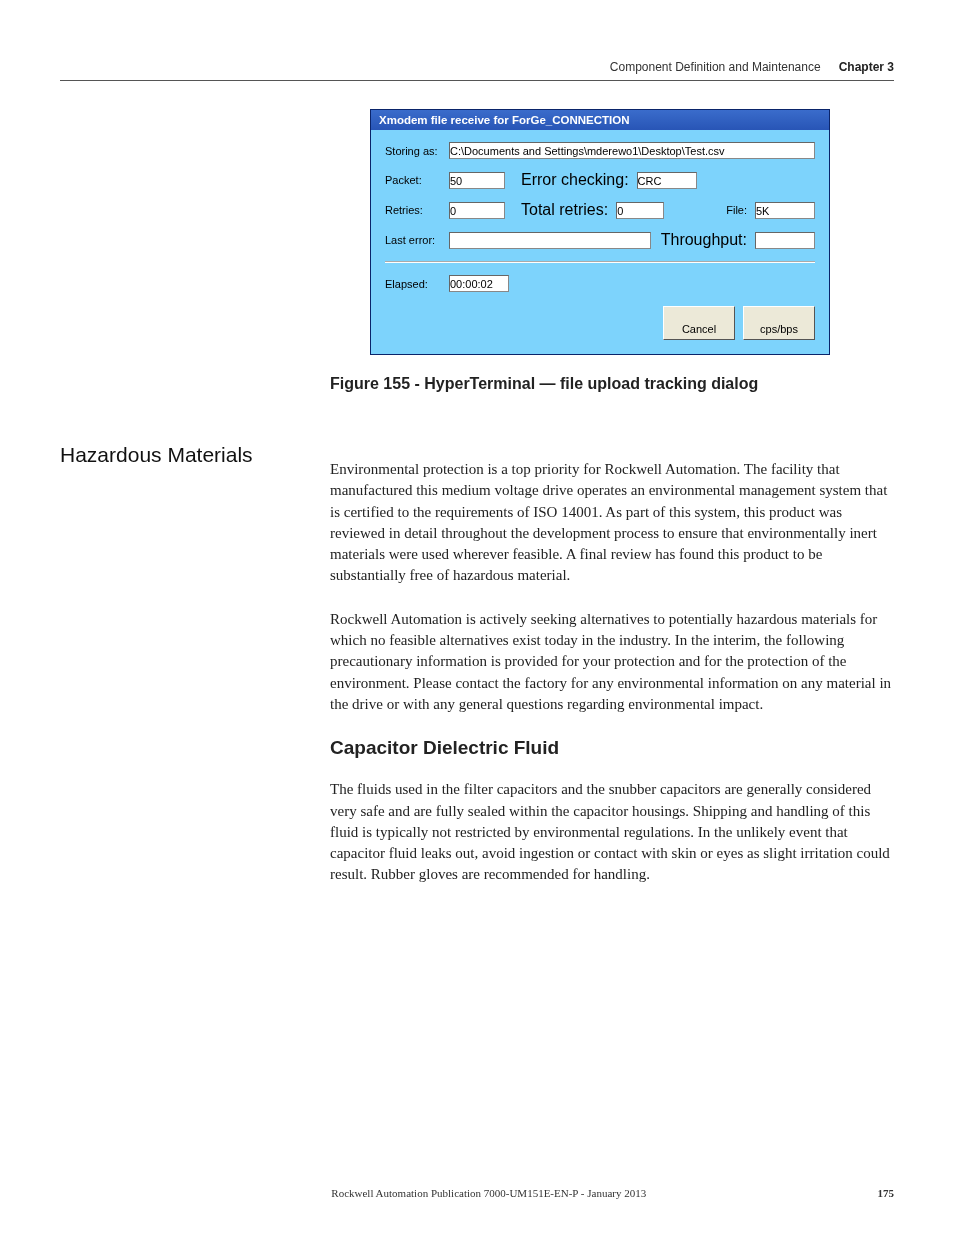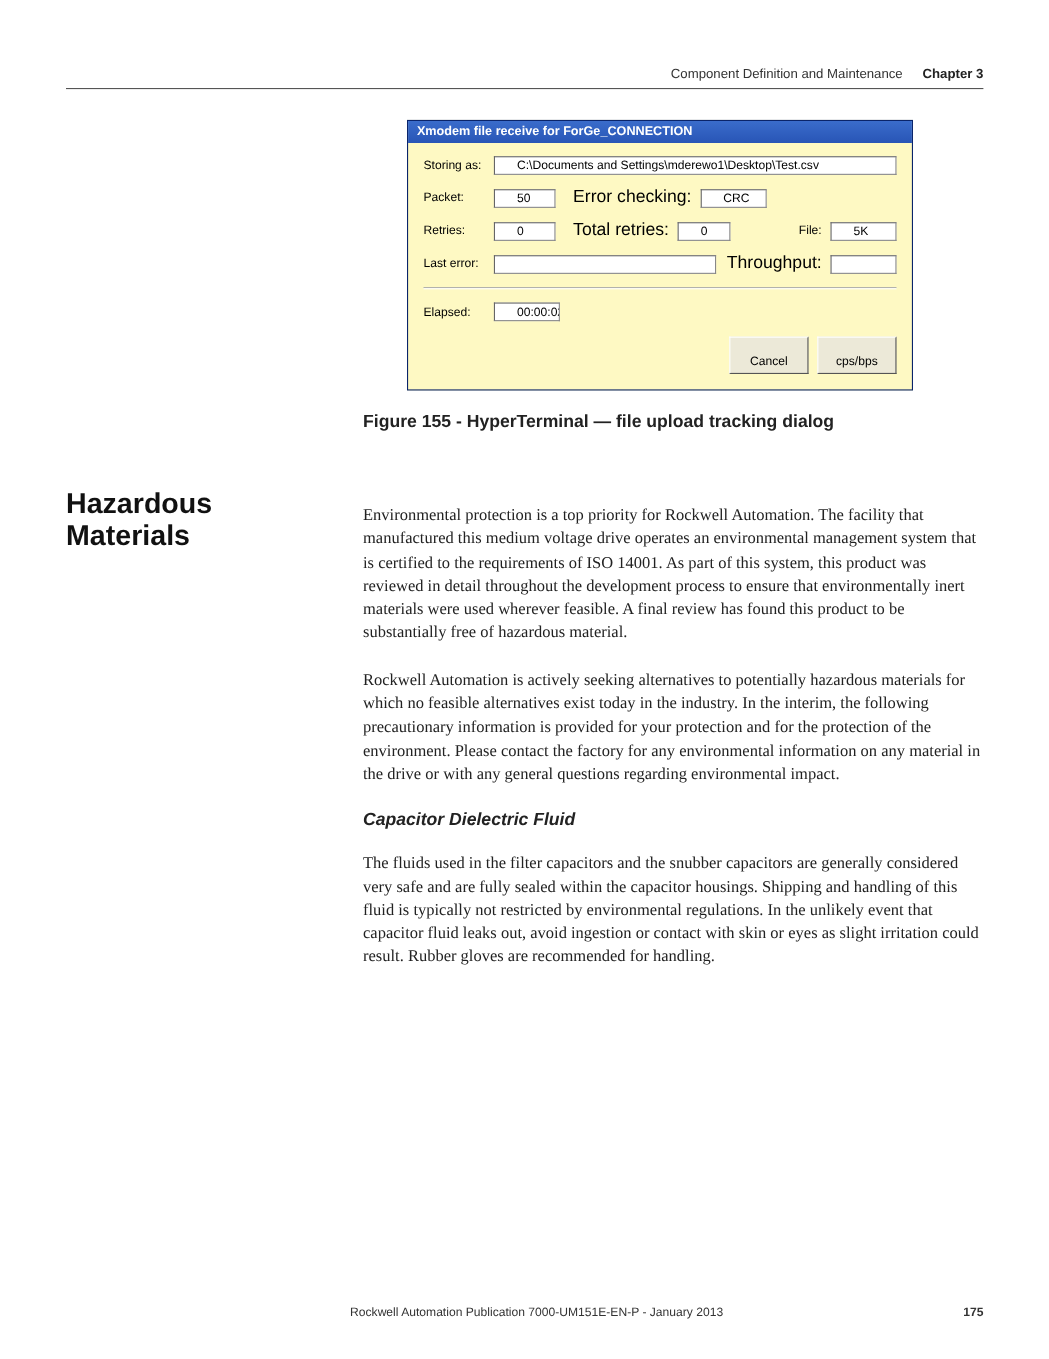--- a/index.html
+++ b/index.html
@@ -34,21 +34,21 @@
   .header .chapter {
     font-weight: bold;
   }
   .dialog-wrap {
     width: 460px;
     margin-left: 310px;
     margin-bottom: 20px;
   }
   .dialog {
     border: 1px solid #0a246a;
-    background: #fef9c3;
+    background: #7dd3fc;
     font-family: Tahoma, Arial, sans-serif;
     font-size: 11px;
     color: #000;
   }
   .titlebar {
     background: linear-gradient(#3a6ccb, #2855b6);
     color: #fff;
     font-weight: bold;
     font-size: 11.5px;
     padding: 4px 8px;
@@ -67,21 +67,21 @@
     text-align: left;
     font-size: 11px;
   }
   .field {
     background: #fff;
     border: 1px solid #888;
     border-top-color: #666;
     border-left-color: #666;
     height: 17px;
     line-height: 17px;
-    padding: 0 20px;
+    padding: 0 0;
     font-size: 11px;
     box-sizing: border-box;
     overflow: hidden;
     white-space: nowrap;
   }
   .storing-field { flex: 1; }
   .packet-field { width: 56px; }
   .ec-field { width: 60px; margin-left: 2px; }
   .retries-field { width: 56px; }
   .totret-field { width: 48px; margin-left: 2px; }
@@ -124,50 +124,49 @@
     margin-left: 270px;
     margin-bottom: 50px;
   }
   .content-row {
     display: flex;
     gap: 20px;
   }
   .sidehead {
     width: 250px;
     font-family: Arial, Helvetica, sans-serif;
-    font-size: 26px;
-    font-weight: bold;
+    font-size: 21px;
+    font-weight: normal;
     color: #111;
     line-height: 1.1;
   }
   .body-col {
     flex: 1;
   }
   .para {
     font-size: 15px;
     line-height: 1.42;
     margin: 16px 0 22px 0;
     color: #222;
   }
   .subhead {
     font-family: Arial, Helvetica, sans-serif;
-    font-size: 16px;
+    font-size: 19px;
     font-weight: bold;
     margin: 8px 0 20px 0;
-    font-style: italic;
   }
   .footer {
     position: absolute;
     bottom: 36px;
     left: 60px;
     right: 60px;
     display: flex;
     justify-content: flex-end;
     align-items: center;
-    font-family: Liberation Sans, sans-serif;
+    font-family: Liberation Serif, serif;
     font-size: 11px;
     color: #333;
   }
   .footer .pub {
     flex: 1;
     text-align: center;
   }
   .footer .pageno {
     font-weight: bold;
   }

